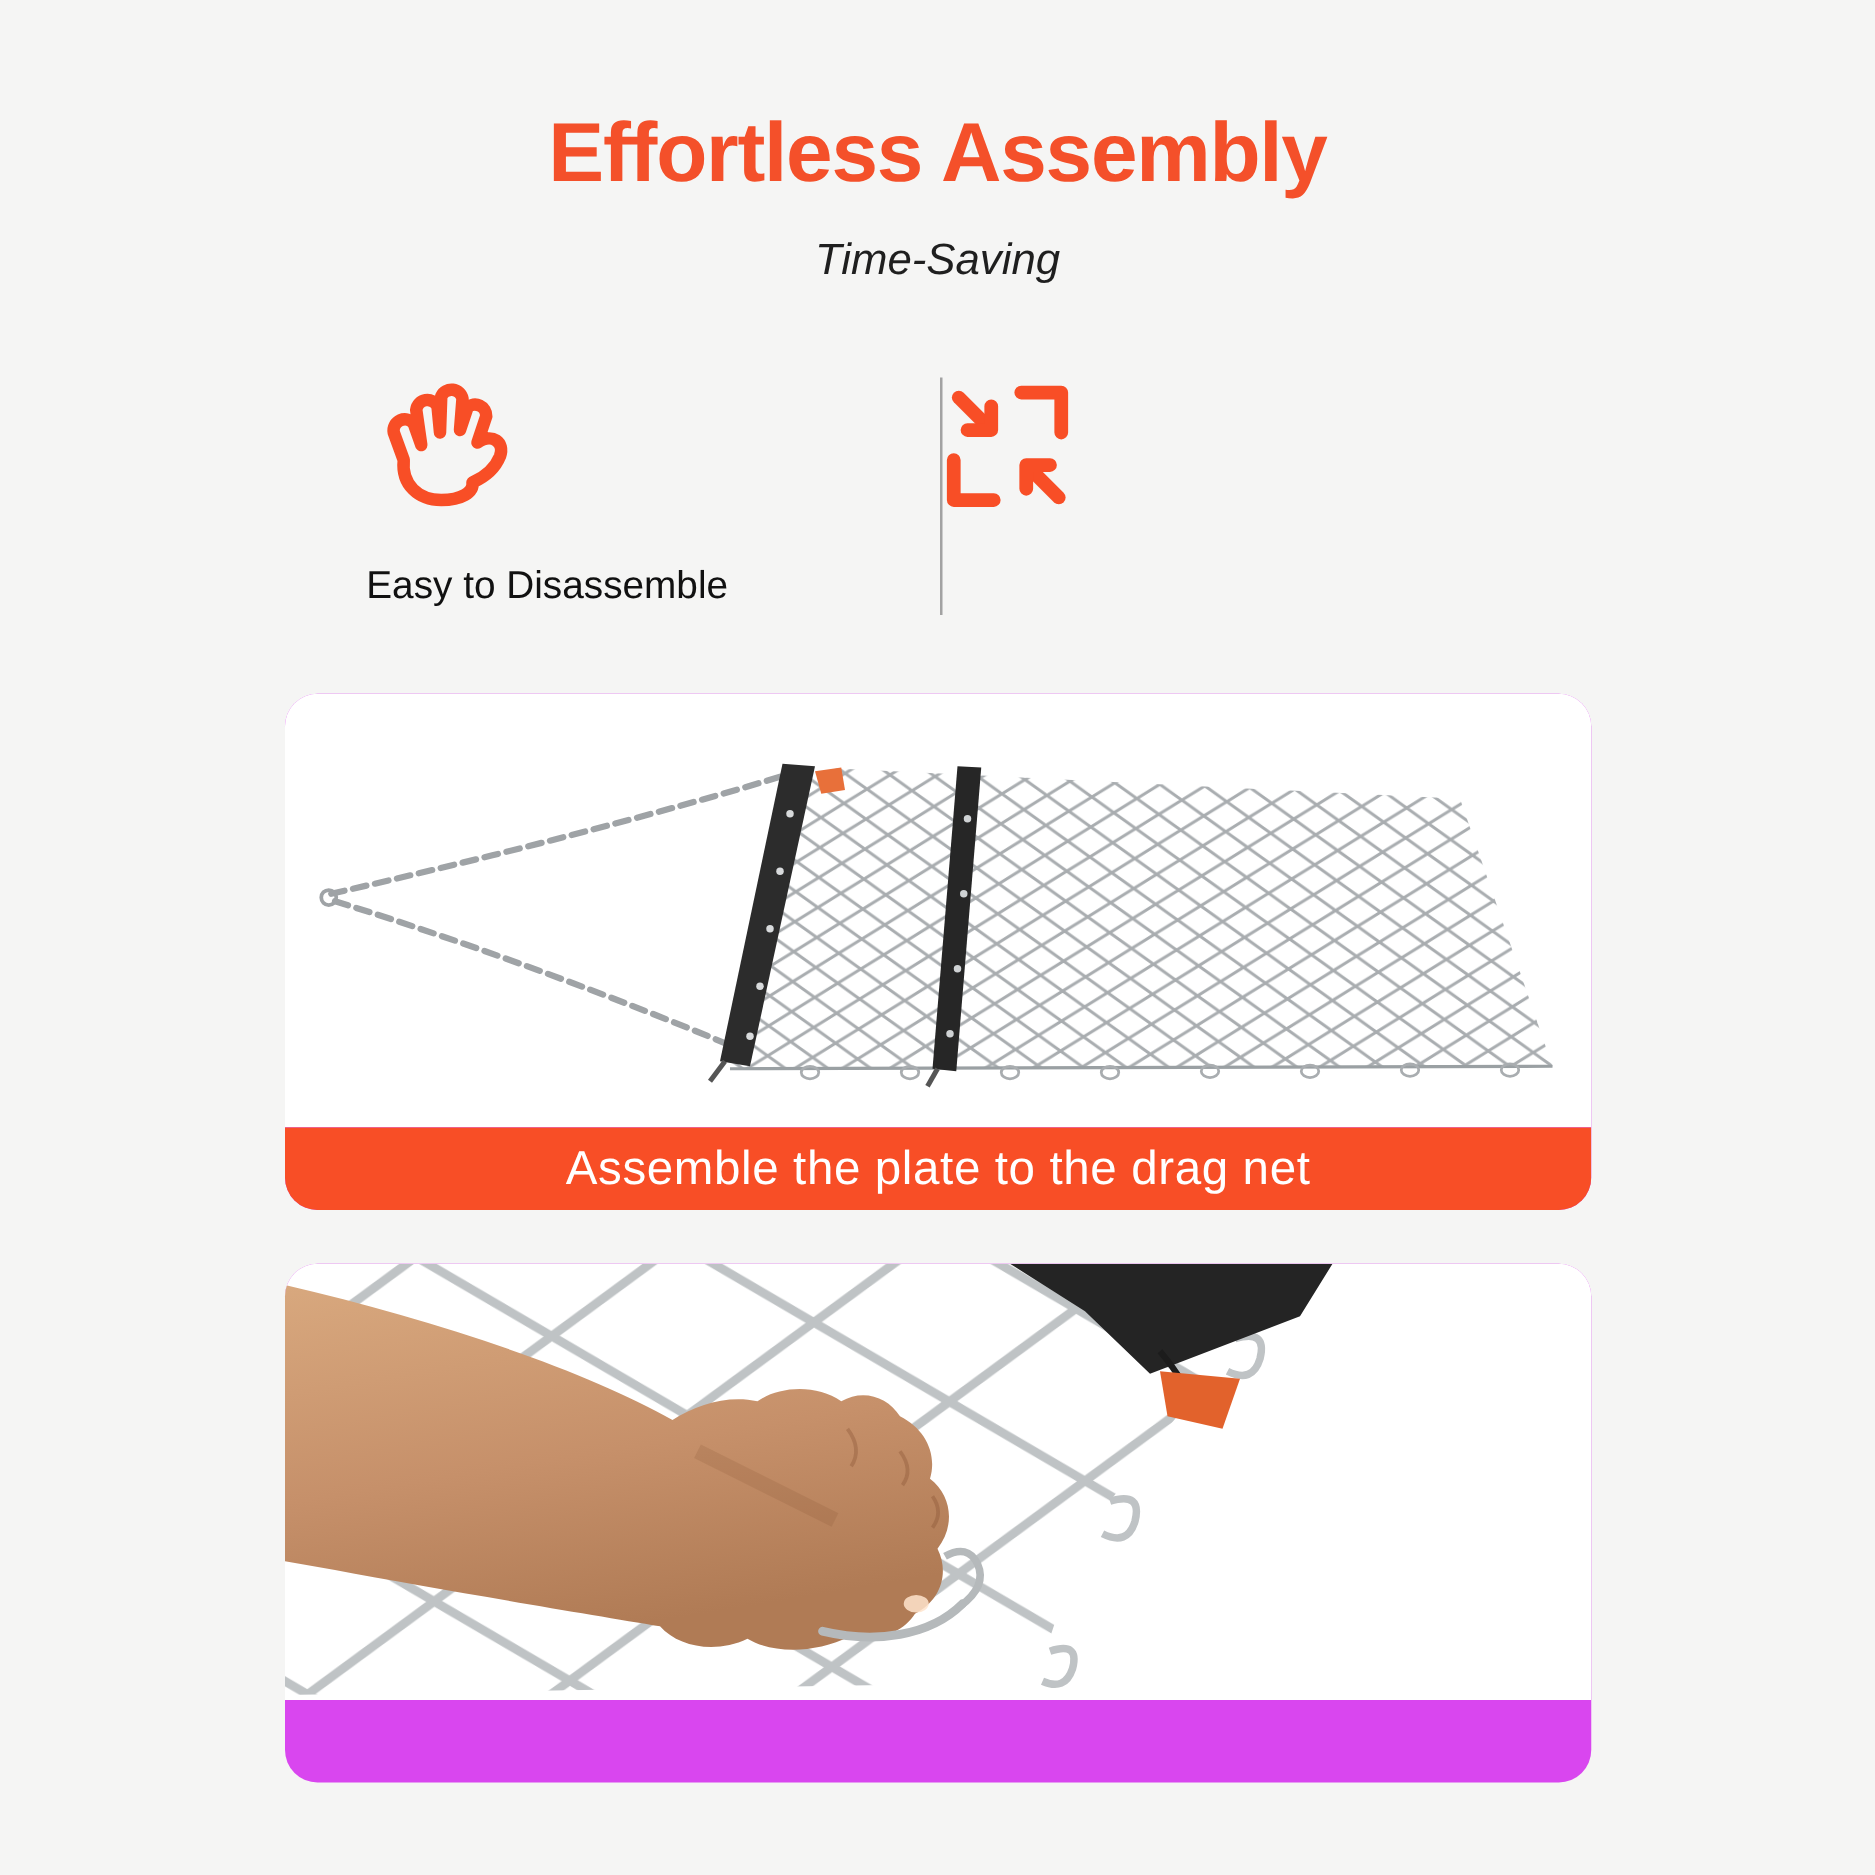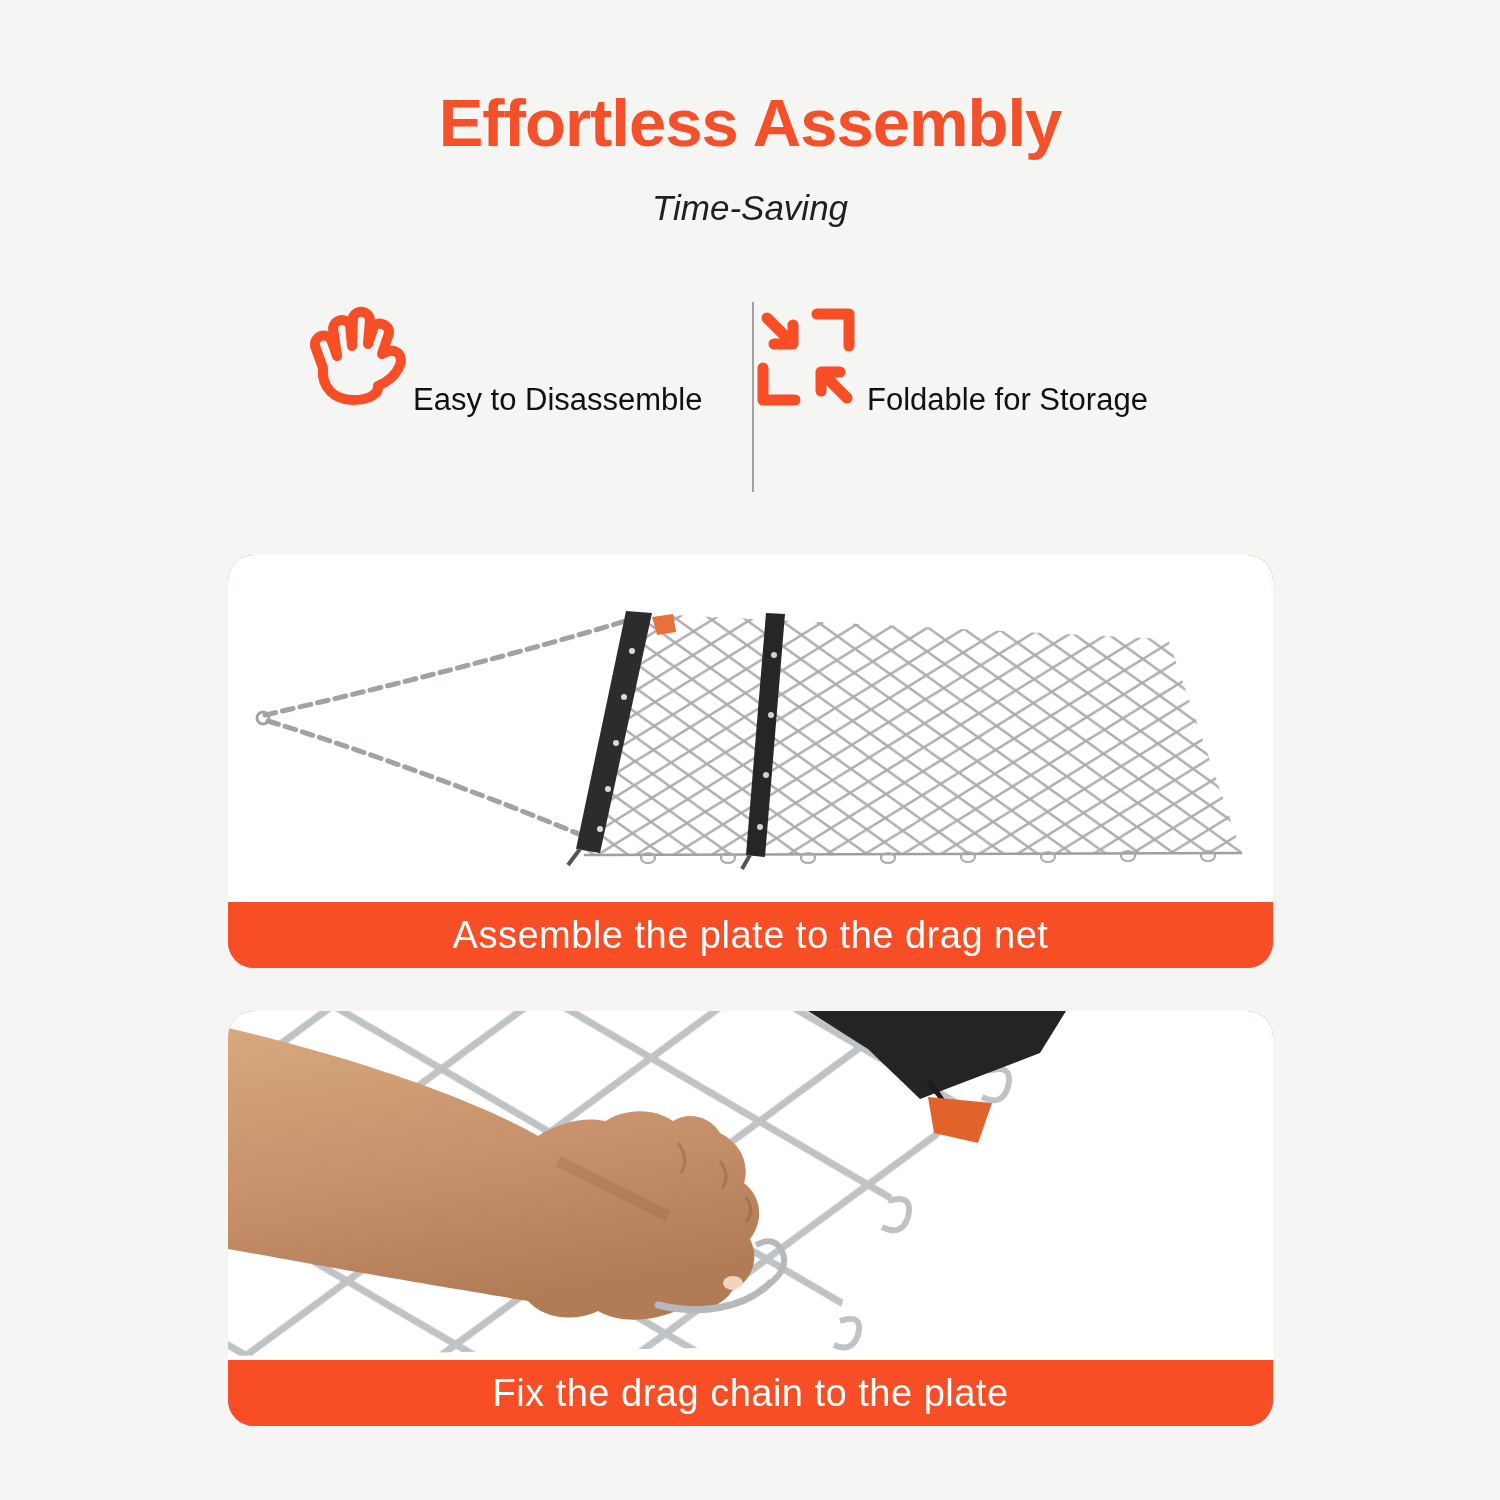--- a/index.html
+++ b/index.html
@@ -17,21 +17,21 @@
     font-size:67px;font-weight:700;letter-spacing:-1px;
     color:#f4502a;margin:0;
   }
   .subtitle{
     position:absolute;top:188px;left:0;width:1500px;
     text-align:center;
     font-size:35px;font-weight:400;color:#1f1f1f;font-style:italic;
   }
   .feature{
     position:absolute;top:298px;width:460px;
-    display:flex;flex-direction:row;align-items:flex-end;
+    display:flex;flex-direction:column;align-items:flex-start;
   }
   .feature-1{left:293px;}
   .feature-2{left:747px;}
   .feature svg{display:block;}
   .feature-label{
     margin-top:32px;
     font-size:31px;color:#111;white-space:nowrap;
   }
   .v-divider{
     position:absolute;left:752px;top:302px;
@@ -82,21 +82,20 @@
     <svg width="120" height="120" viewBox="0 0 120 120">
       <g fill="none" stroke="#f84e26" stroke-width="11" stroke-linecap="round" stroke-linejoin="round">
         <path d="M20,20 L45,45"></path>
         <polyline points="27,46 46,46 46,27"></polyline>
         <path d="M70,16 L102,16 L102,48"></path>
         <path d="M16,70 L16,102 L48,102"></path>
         <path d="M100,100 L75,75"></path>
         <polyline points="74,93 74,74 93,74"></polyline>
       </g>
     </svg>
-    <div class="feature-label">Foldable for Storage</div>
   </div>
 
   <div class="card card-1">
     <div class="photo">
       <svg viewBox="0 0 1045 347" preserveAspectRatio="none">
         <defs>
           <pattern id="m1" width="36" height="24" patternUnits="userSpaceOnUse" patternTransform="rotate(2)">
             <path d="M0,12 L18,0 L36,12 L18,24 Z" fill="none" stroke="#a9adb0" stroke-width="2.4"></path>
           </pattern>
         </defs>
@@ -191,18 +190,15 @@
           <path d="M492,150 q11,15 2,27"></path>
           <path d="M518,186 q9,13 0,25"></path>
           <path d="M330,150 q60,30 110,55" stroke="rgba(125,72,42,0.16)" stroke-width="12"></path>
         </g>
         <ellipse cx="505" cy="272" rx="10" ry="7" fill="rgba(255,228,205,0.85)"></ellipse>
 
         <path d="M430,294 C472,304 516,298 542,272" stroke="#b5b9bb" stroke-width="7" fill="none" stroke-linecap="round"></path>
         <path d="M540,274 q22,-16 14,-34 q-8,-16 -26,-6" stroke="#b5b9bb" stroke-width="6" fill="none"></path>
       </svg>
     </div>
-    <div class="banner">
-      <span>Fix the drag chain to the plate</span>
-    </div>
   </div>
 
 </div>
 
 </body></html>

